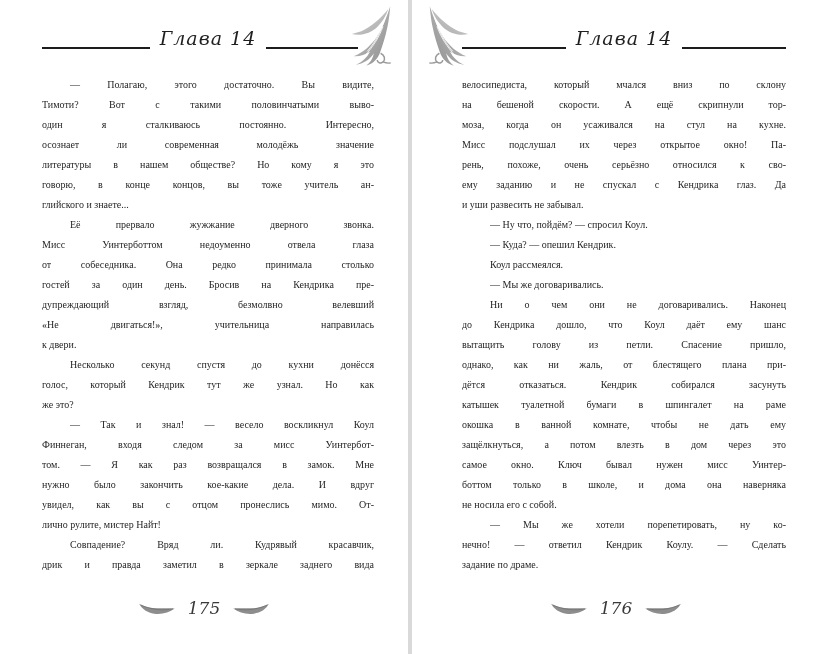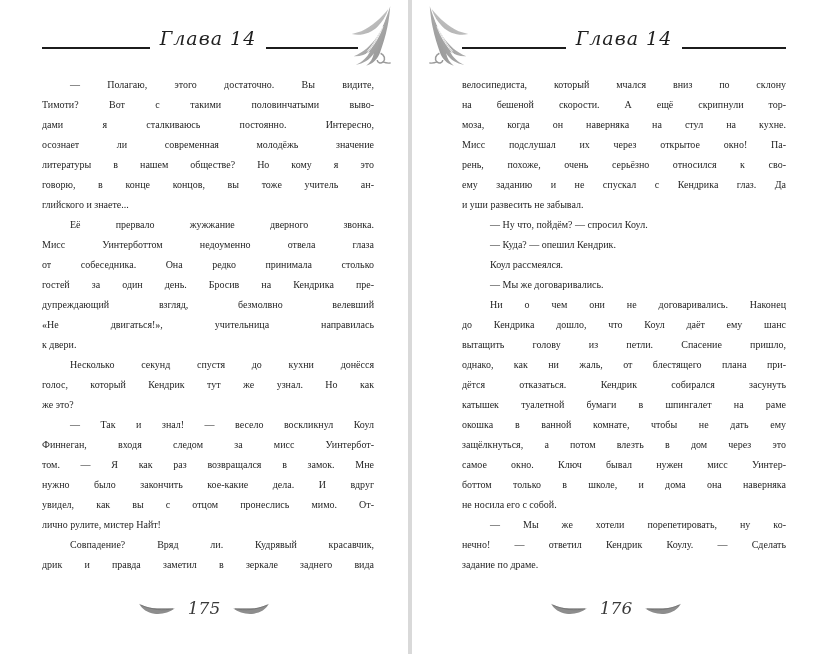--- a/index.html
+++ b/index.html
@@ -72,21 +72,21 @@
     <div class="chapter-rule"></div>
     <div class="chapter-title-wrap">
       <span class="chapter-title">Глава 14</span>
     </div>
     <svg class="wing" viewBox="0 0 52 64">
         <use href="#wingSym"></use>
       </svg>
     <div class="page-body">
         <div class="line ind">— Полагаю, этого достаточно. Вы видите,</div>
         <div class="line">Тимоти? Вот с такими половинчатыми выво-</div>
-        <div class="line">дами я сталкиваюсь постоянно. Интересно,</div>
+        <div class="line">один я сталкиваюсь постоянно. Интересно,</div>
         <div class="line">осознает ли современная молодёжь значение</div>
         <div class="line">литературы в нашем обществе? Но кому я это</div>
         <div class="line">говорю, в конце концов, вы тоже учитель ан-</div>
         <div class="line end">глийского и знаете...</div>
         <div class="line ind">Её прервало жужжание дверного звонка.</div>
         <div class="line">Мисс Уинтерботтом недоуменно отвела глаза</div>
         <div class="line">от собеседника. Она редко принимала столько</div>
         <div class="line">гостей за один день. Бросив на Кендрика пре-</div>
         <div class="line">дупреждающий взгляд, безмолвно велевший</div>
         <div class="line">«Не двигаться!», учительница направилась</div>
@@ -120,21 +120,21 @@
     <div class="chapter-rule"></div>
     <div class="chapter-title-wrap">
       <span class="chapter-title">Глава 14</span>
     </div>
     <svg class="wing" viewBox="0 0 52 64">
         <use href="#wingSym"></use>
       </svg>
     <div class="page-body">
         <div class="line">велосипедиста, который мчался вниз по склону</div>
         <div class="line">на бешеной скорости. А ещё скрипнули тор-</div>
-        <div class="line">моза, когда он наверняка на стул на кухне.</div>
+        <div class="line">моза, когда он усаживался на стул на кухне.</div>
         <div class="line">Мисс подслушал их через открытое окно! Па-</div>
         <div class="line">рень, похоже, очень серьёзно относился к сво-</div>
         <div class="line">ему заданию и не спускал с Кендрика глаз. Да</div>
         <div class="line end">и уши развесить не забывал.</div>
         <div class="line ind end">— Ну что, пойдём? — спросил Коул.</div>
         <div class="line ind end">— Куда? — опешил Кендрик.</div>
         <div class="line ind end">Коул рассмеялся.</div>
         <div class="line ind end">— Мы же договаривались.</div>
         <div class="line ind">Ни о чем они не договаривались. Наконец</div>
         <div class="line">до Кендрика дошло, что Коул даёт ему шанс</div>

